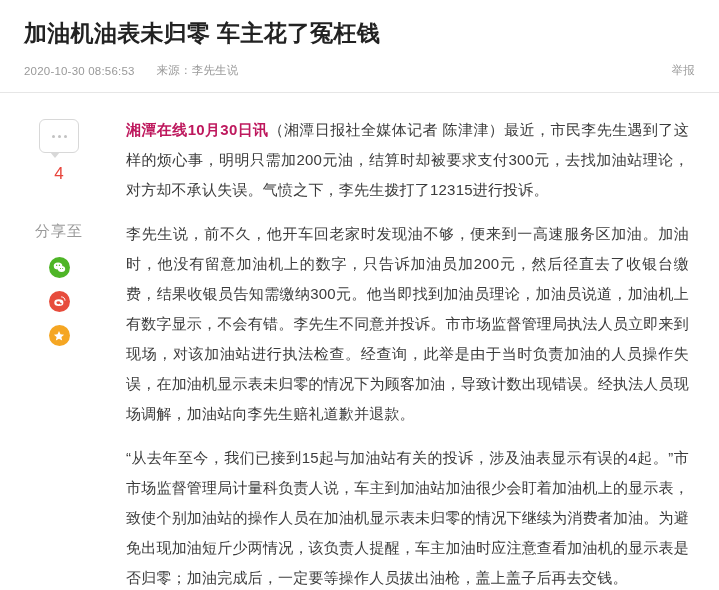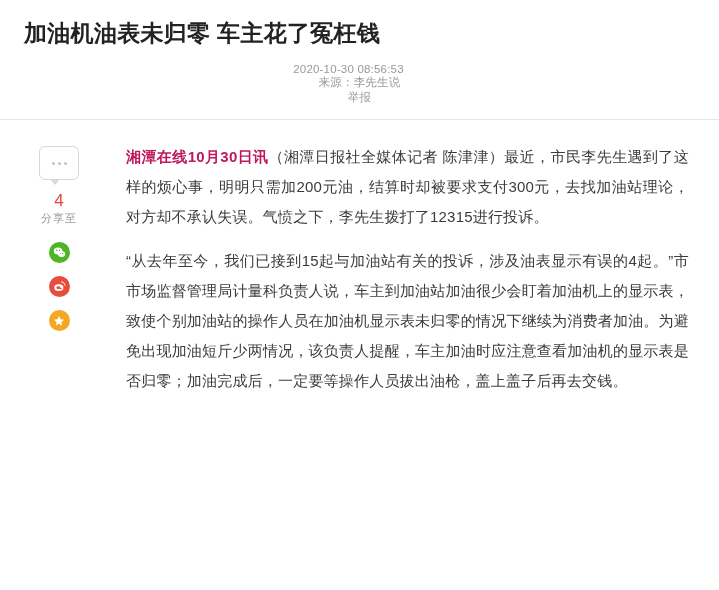--- a/index.html
+++ b/index.html
@@ -32,21 +32,20 @@
     line-height: 1.35;
     letter-spacing: 0.3px;
     margin: 0 0 14px 0;
   }
   .meta-row {
     display: flex;
     align-items: center;
     font-size: 11.5px;
     color: #999999;
     padding-bottom: 14px;
-    flex-direction: column;
   }
   .meta-date {
     margin-right: 22px;
     letter-spacing: 0.2px;
   }
   .meta-source {
     letter-spacing: 0.2px;
   }
   .meta-spacer {
     flex: 1;
@@ -109,21 +108,22 @@
     border-radius: 50%;
     display: block;
   }
   .comment-count {
     margin-top: 11px;
     font-size: 17px;
     color: #e8453c;
     font-weight: normal;
   }
   .share-label {
-    font-size: 11px;
+    margin-top: 38px;
+    font-size: 15px;
     color: #999999;
     letter-spacing: 1px;
     font-family: Liberation Serif, serif;
   }
   .share-icons {
     margin-top: 16px;
     display: flex;
     flex-direction: column;
     align-items: center;
     gap: 13px;
@@ -218,17 +218,18 @@
             <polygon points="8,1.3 10,5.7 14.8,6.2 11.2,9.4 12.2,14.1 8,11.7 3.8,14.1 4.8,9.4 1.2,6.2 6,5.7" fill="#ffffff"></polygon>
           </svg>
         </div>
       </div>
     </div>
 
     <div class="article-body">
       <p class="para lead">
         <span class="lead-strong">湘潭在线10月30日讯</span><span>（湘潭日报社全媒体记者 陈津津）最近，市民李先生遇到了这样的烦心事，明明只需加200元油，结算时却被要求支付300元，去找加油站理论，对方却不承认失误。气愤之下，李先生拨打了12315进行投诉。</span>
       </p>
+      <p class="para">李先生说，前不久，他开车回老家时发现油不够，便来到一高速服务区加油。加油时，他没有留意加油机上的数字，只告诉加油员加200元，然后径直去了收银台缴费，结果收银员告知需缴纳300元。他当即找到加油员理论，加油员说道，加油机上有数字显示，不会有错。李先生不同意并投诉。市市场监督管理局执法人员立即来到现场，对该加油站进行执法检查。经查询，此举是由于当时负责加油的人员操作失误，在加油机显示表未归零的情况下为顾客加油，导致计数出现错误。经执法人员现场调解，加油站向李先生赔礼道歉并退款。</p>
       <p class="para">“从去年至今，我们已接到15起与加油站有关的投诉，涉及油表显示有误的4起。”市市场监督管理局计量科负责人说，车主到加油站加油很少会盯着加油机上的显示表，致使个别加油站的操作人员在加油机显示表未归零的情况下继续为消费者加油。为避免出现加油短斤少两情况，该负责人提醒，车主加油时应注意查看加油机的显示表是否归零；加油完成后，一定要等操作人员拔出油枪，盖上盖子后再去交钱。</p>
     </div>
 
   </div>
 </div>
 
 </body></html>

